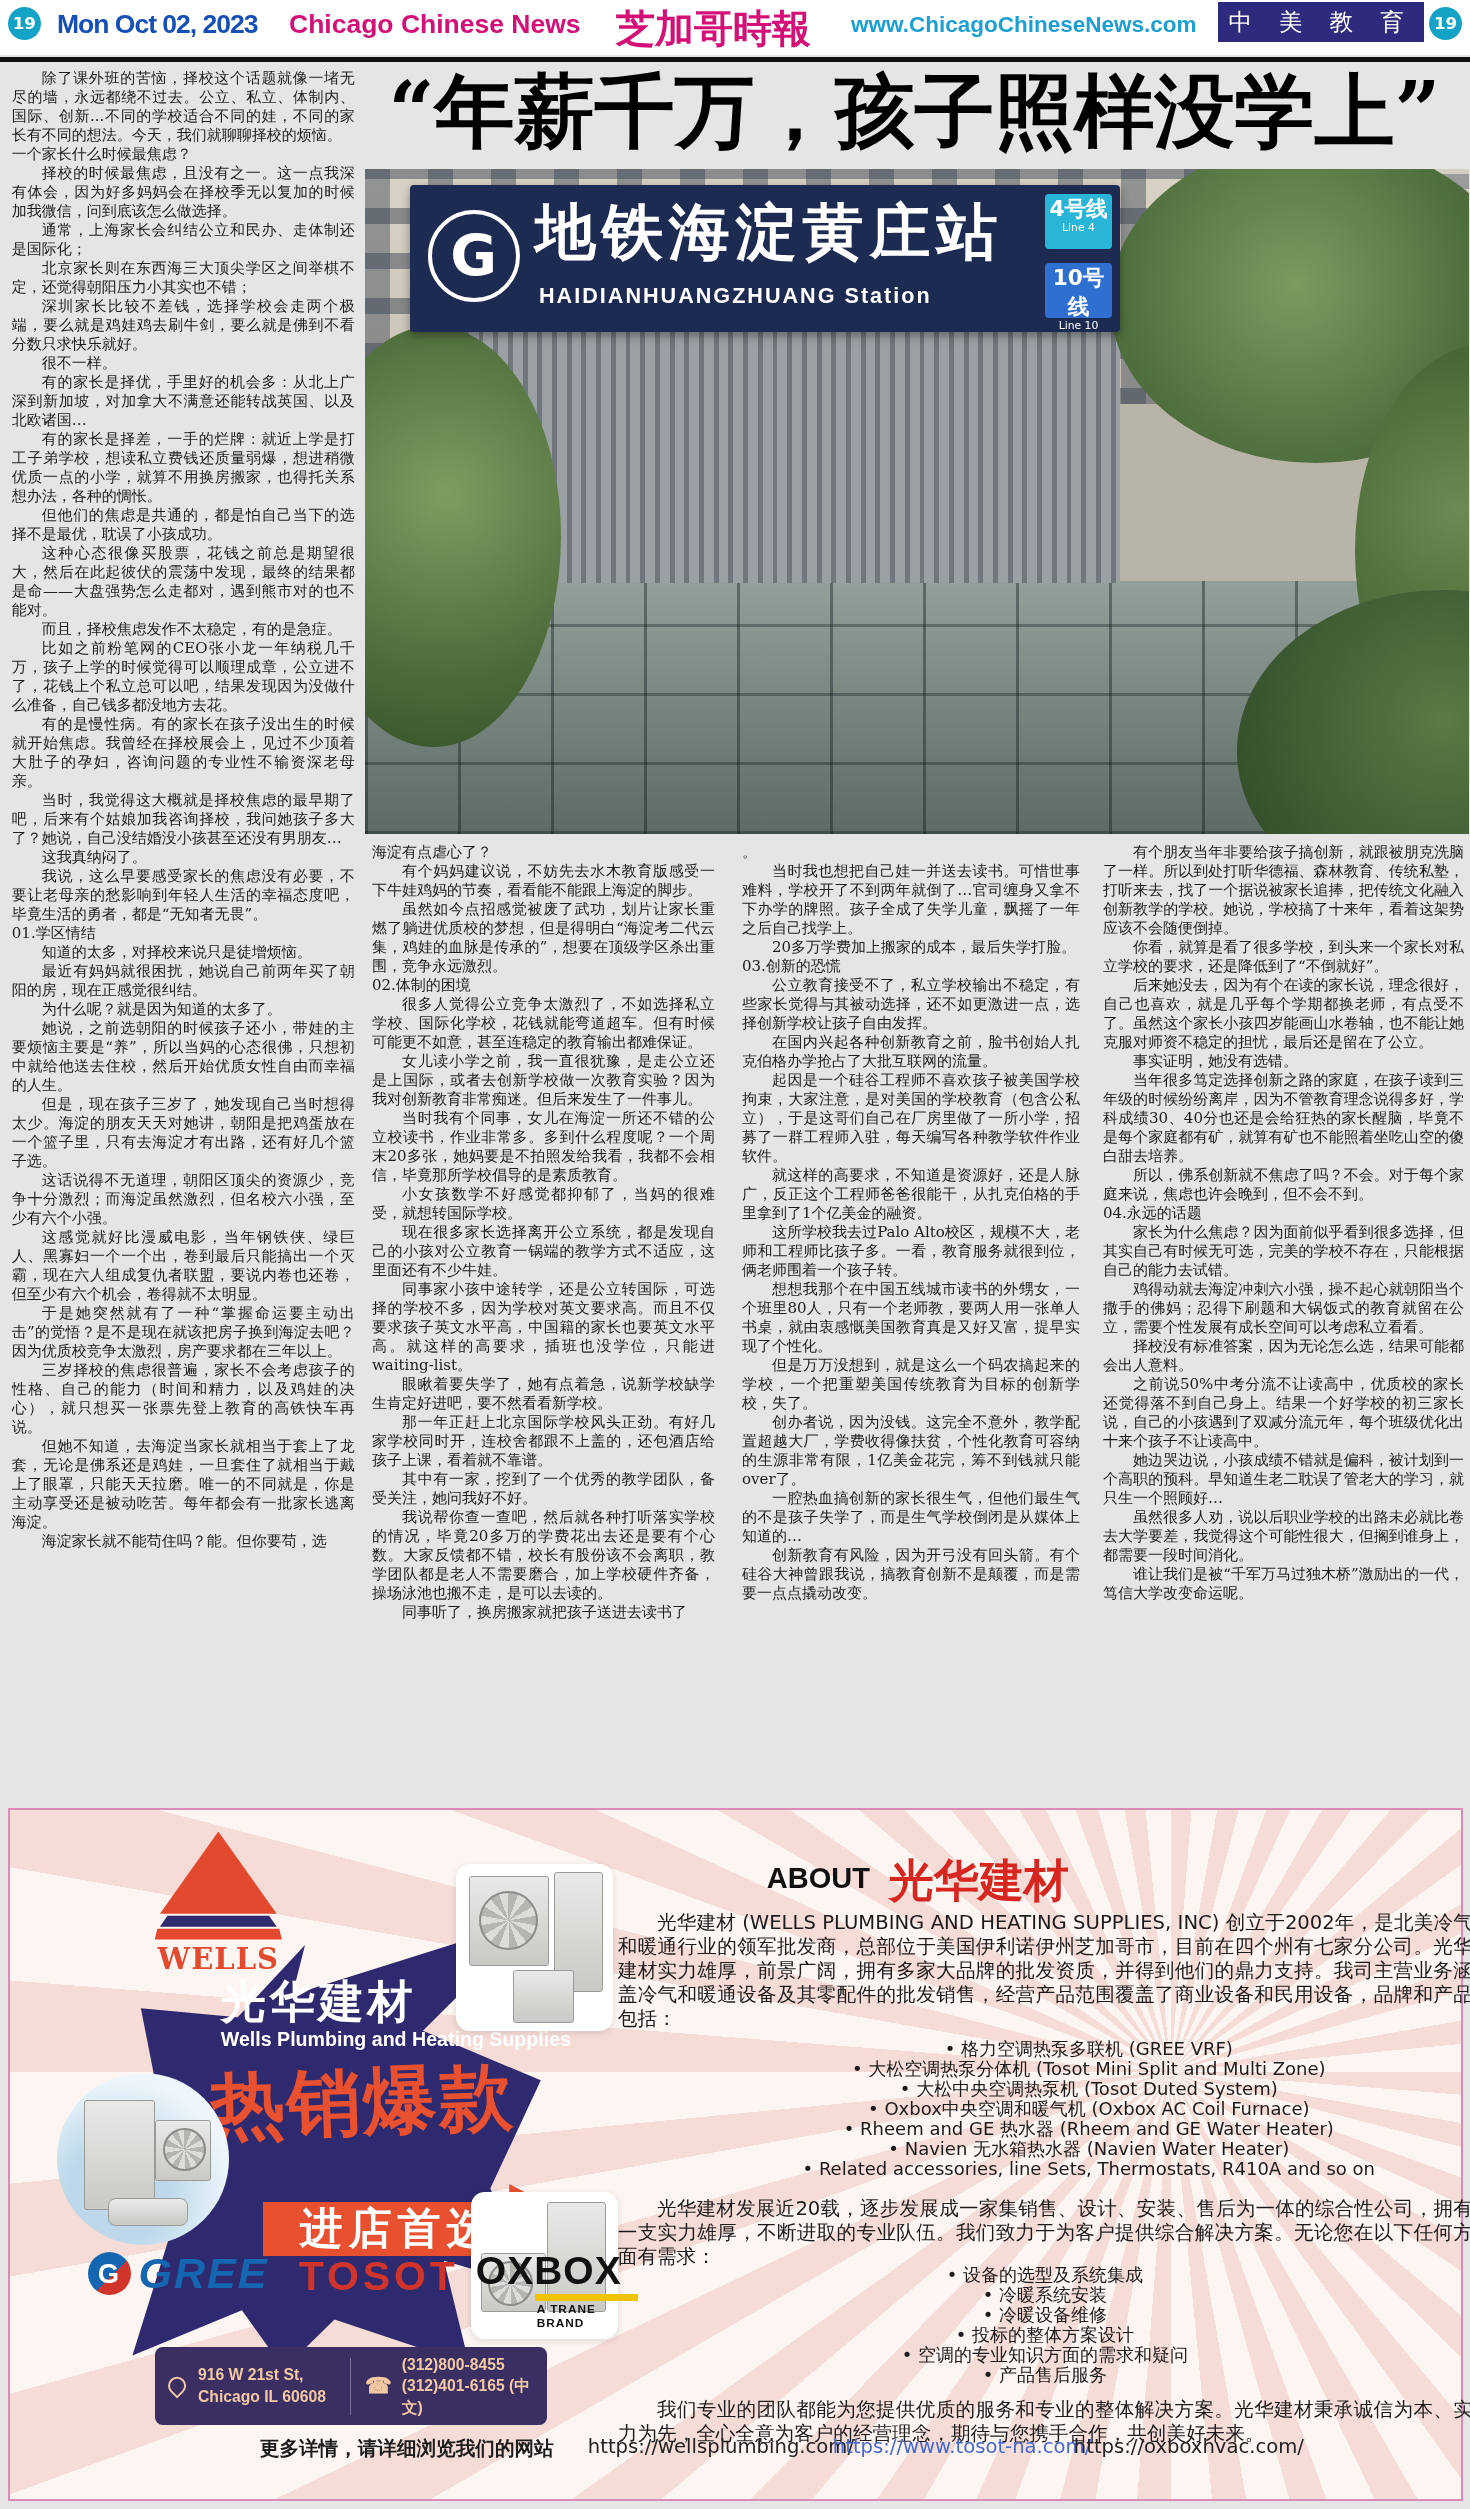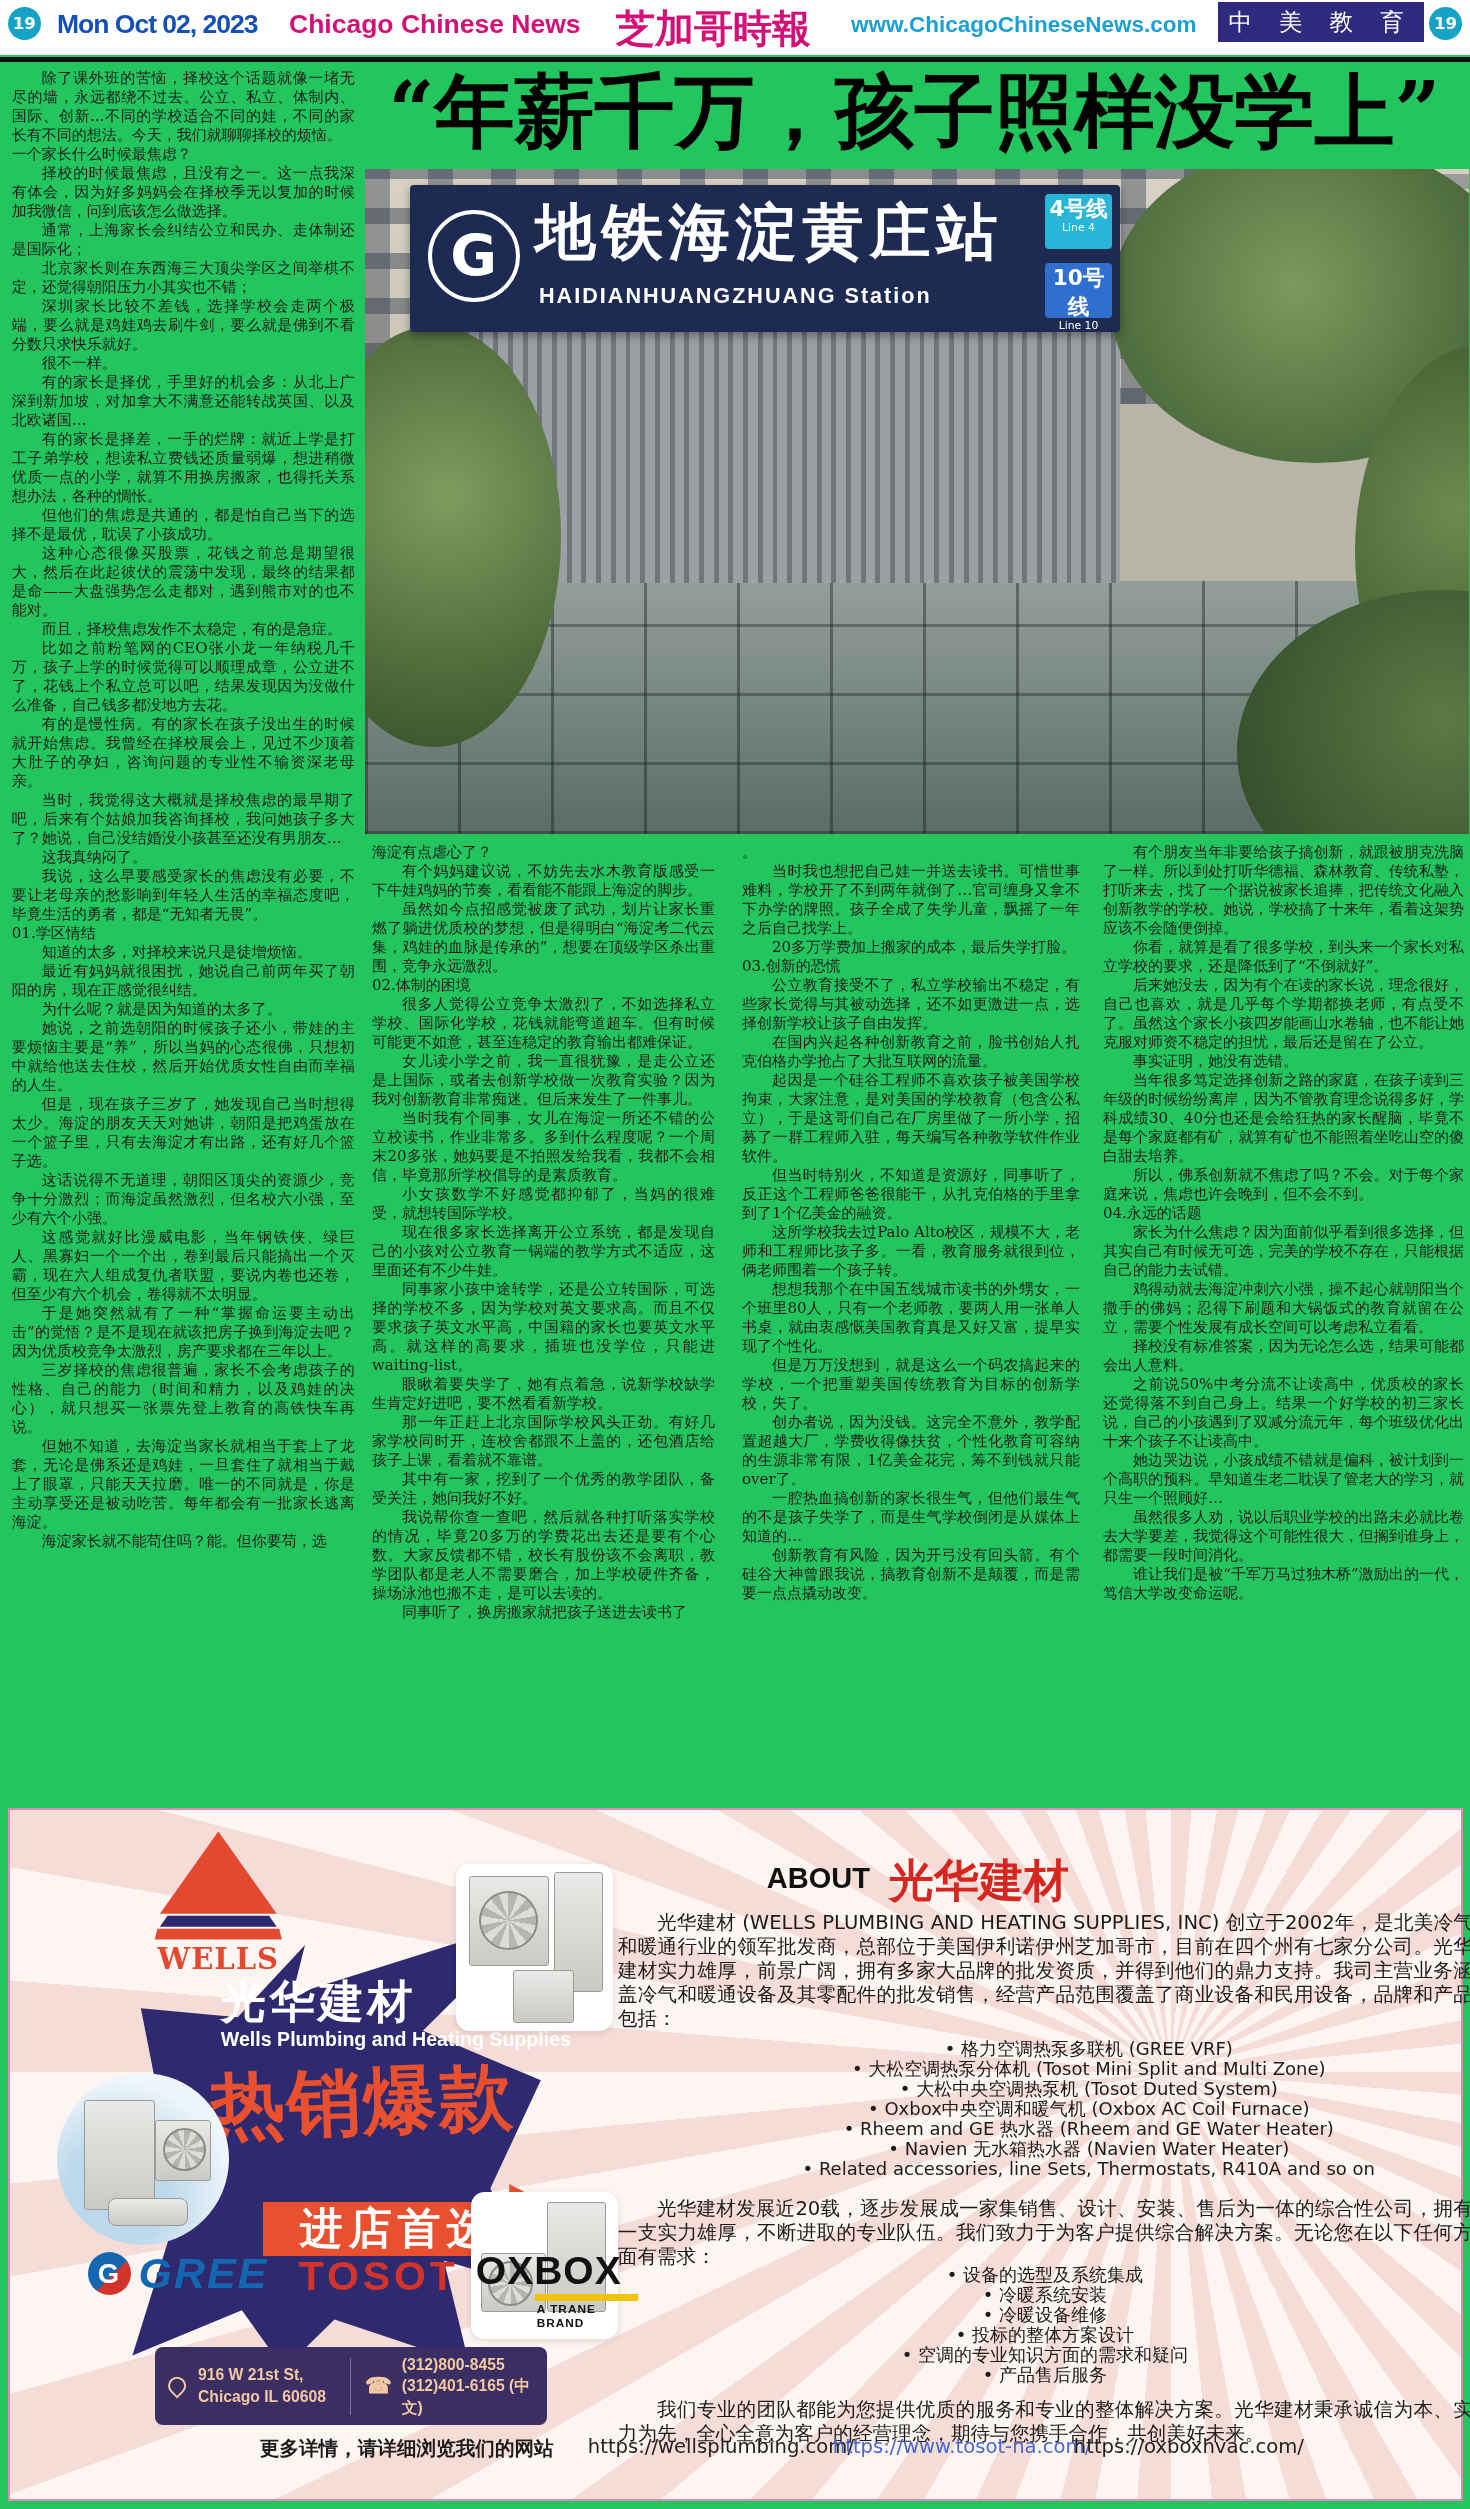--- a/index.html
+++ b/index.html
@@ -1,16 +1,16 @@
 <!DOCTYPE html>
 <html><head>
 <meta charset="utf-8">
 <style>
   html,body{margin:0;padding:0;background:#fff;}
-  #page{position:relative;width:1470px;height:2509px;background:#22c55e;overflow:hidden;
+  #page{position:relative;width:1470px;height:2509px;background:#e5e5e5;overflow:hidden;
         font-family:"DejaVu Serif","Liberation Serif",serif;color:#1c1c1c;}
   .abs{position:absolute;}
 
   
   #hdr{left:0;top:0;width:1470px;height:55px;background:#fff;}
   .pgnum{top:6.9px;width:33px;height:33px;border-radius:50%;background:#14a3c6;color:#fff;
          font-family:"DejaVu Sans",sans-serif;font-size:16.7px;font-weight:bold;
          display:flex;align-items:center;justify-content:center;}
   #hdr-date{left:57px;top:8.8px;font-family:"Liberation Sans",sans-serif;font-weight:bold;
             font-size:26.5px;color:#1550b8;letter-spacing:-1px;}
@@ -230,21 +230,21 @@
       <p class="p">同事听了，换房搬家就把孩子送进去读书了</p>
     </div>
   <div id="colB" class="abs col">
       <p class="f">。</p>
       <p class="p">当时我也想把自己娃一并送去读书。可惜世事难料，学校开了不到两年就倒了…官司缠身又拿不下办学的牌照。孩子全成了失学儿童，飘摇了一年之后自己找学上。</p>
       <p class="p">20多万学费加上搬家的成本，最后失学打脸。</p>
       <p class="h">03.创新的恐慌</p>
       <p class="p">公立教育接受不了，私立学校输出不稳定，有些家长觉得与其被动选择，还不如更激进一点，选择创新学校让孩子自由发挥。</p>
       <p class="p">在国内兴起各种创新教育之前，脸书创始人扎克伯格办学抢占了大批互联网的流量。</p>
       <p class="p">起因是一个硅谷工程师不喜欢孩子被美国学校拘束，大家注意，是对美国的学校教育（包含公私立），于是这哥们自己在厂房里做了一所小学，招募了一群工程师入驻，每天编写各种教学软件作业软件。</p>
-      <p class="p">但当时特别火，不知道是资源好，同事听了，反正这个工程师爸爸很能干，从扎克伯格的手里拿到了1个亿美金的融资。</p>
+      <p class="p">就这样的高要求，不知道是资源好，还是人脉广，反正这个工程师爸爸很能干，从扎克伯格的手里拿到了1个亿美金的融资。</p>
       <p class="p">这所学校我去过Palo Alto校区，规模不大，老师和工程师比孩子多。一看，教育服务就很到位，俩老师围着一个孩子转。</p>
       <p class="p">想想我那个在中国五线城市读书的外甥女，一个班里80人，只有一个老师教，要两人用一张单人书桌，就由衷感慨美国教育真是又好又富，提早实现了个性化。</p>
       <p class="p">但是万万没想到，就是这么一个码农搞起来的学校，一个把重塑美国传统教育为目标的创新学校，失了。</p>
       <p class="p">创办者说，因为没钱。这完全不意外，教学配置超越大厂，学费收得像扶贫，个性化教育可容纳的生源非常有限，1亿美金花完，筹不到钱就只能over了。</p>
       <p class="p">一腔热血搞创新的家长很生气，但他们最生气的不是孩子失学了，而是生气学校倒闭是从媒体上知道的…</p>
       <p class="p">创新教育有风险，因为开弓没有回头箭。有个硅谷大神曾跟我说，搞教育创新不是颠覆，而是需要一点点撬动改变。</p>
     </div>
   <div id="colC" class="abs col">
       <p class="p">有个朋友当年非要给孩子搞创新，就跟被朋克洗脑了一样。所以到处打听华德福、森林教育、传统私塾，打听来去，找了一个据说被家长追捧，把传统文化融入创新教学的学校。她说，学校搞了十来年，看着这架势应该不会随便倒掉。</p>
       <p class="p">你看，就算是看了很多学校，到头来一个家长对私立学校的要求，还是降低到了“不倒就好”。</p>

